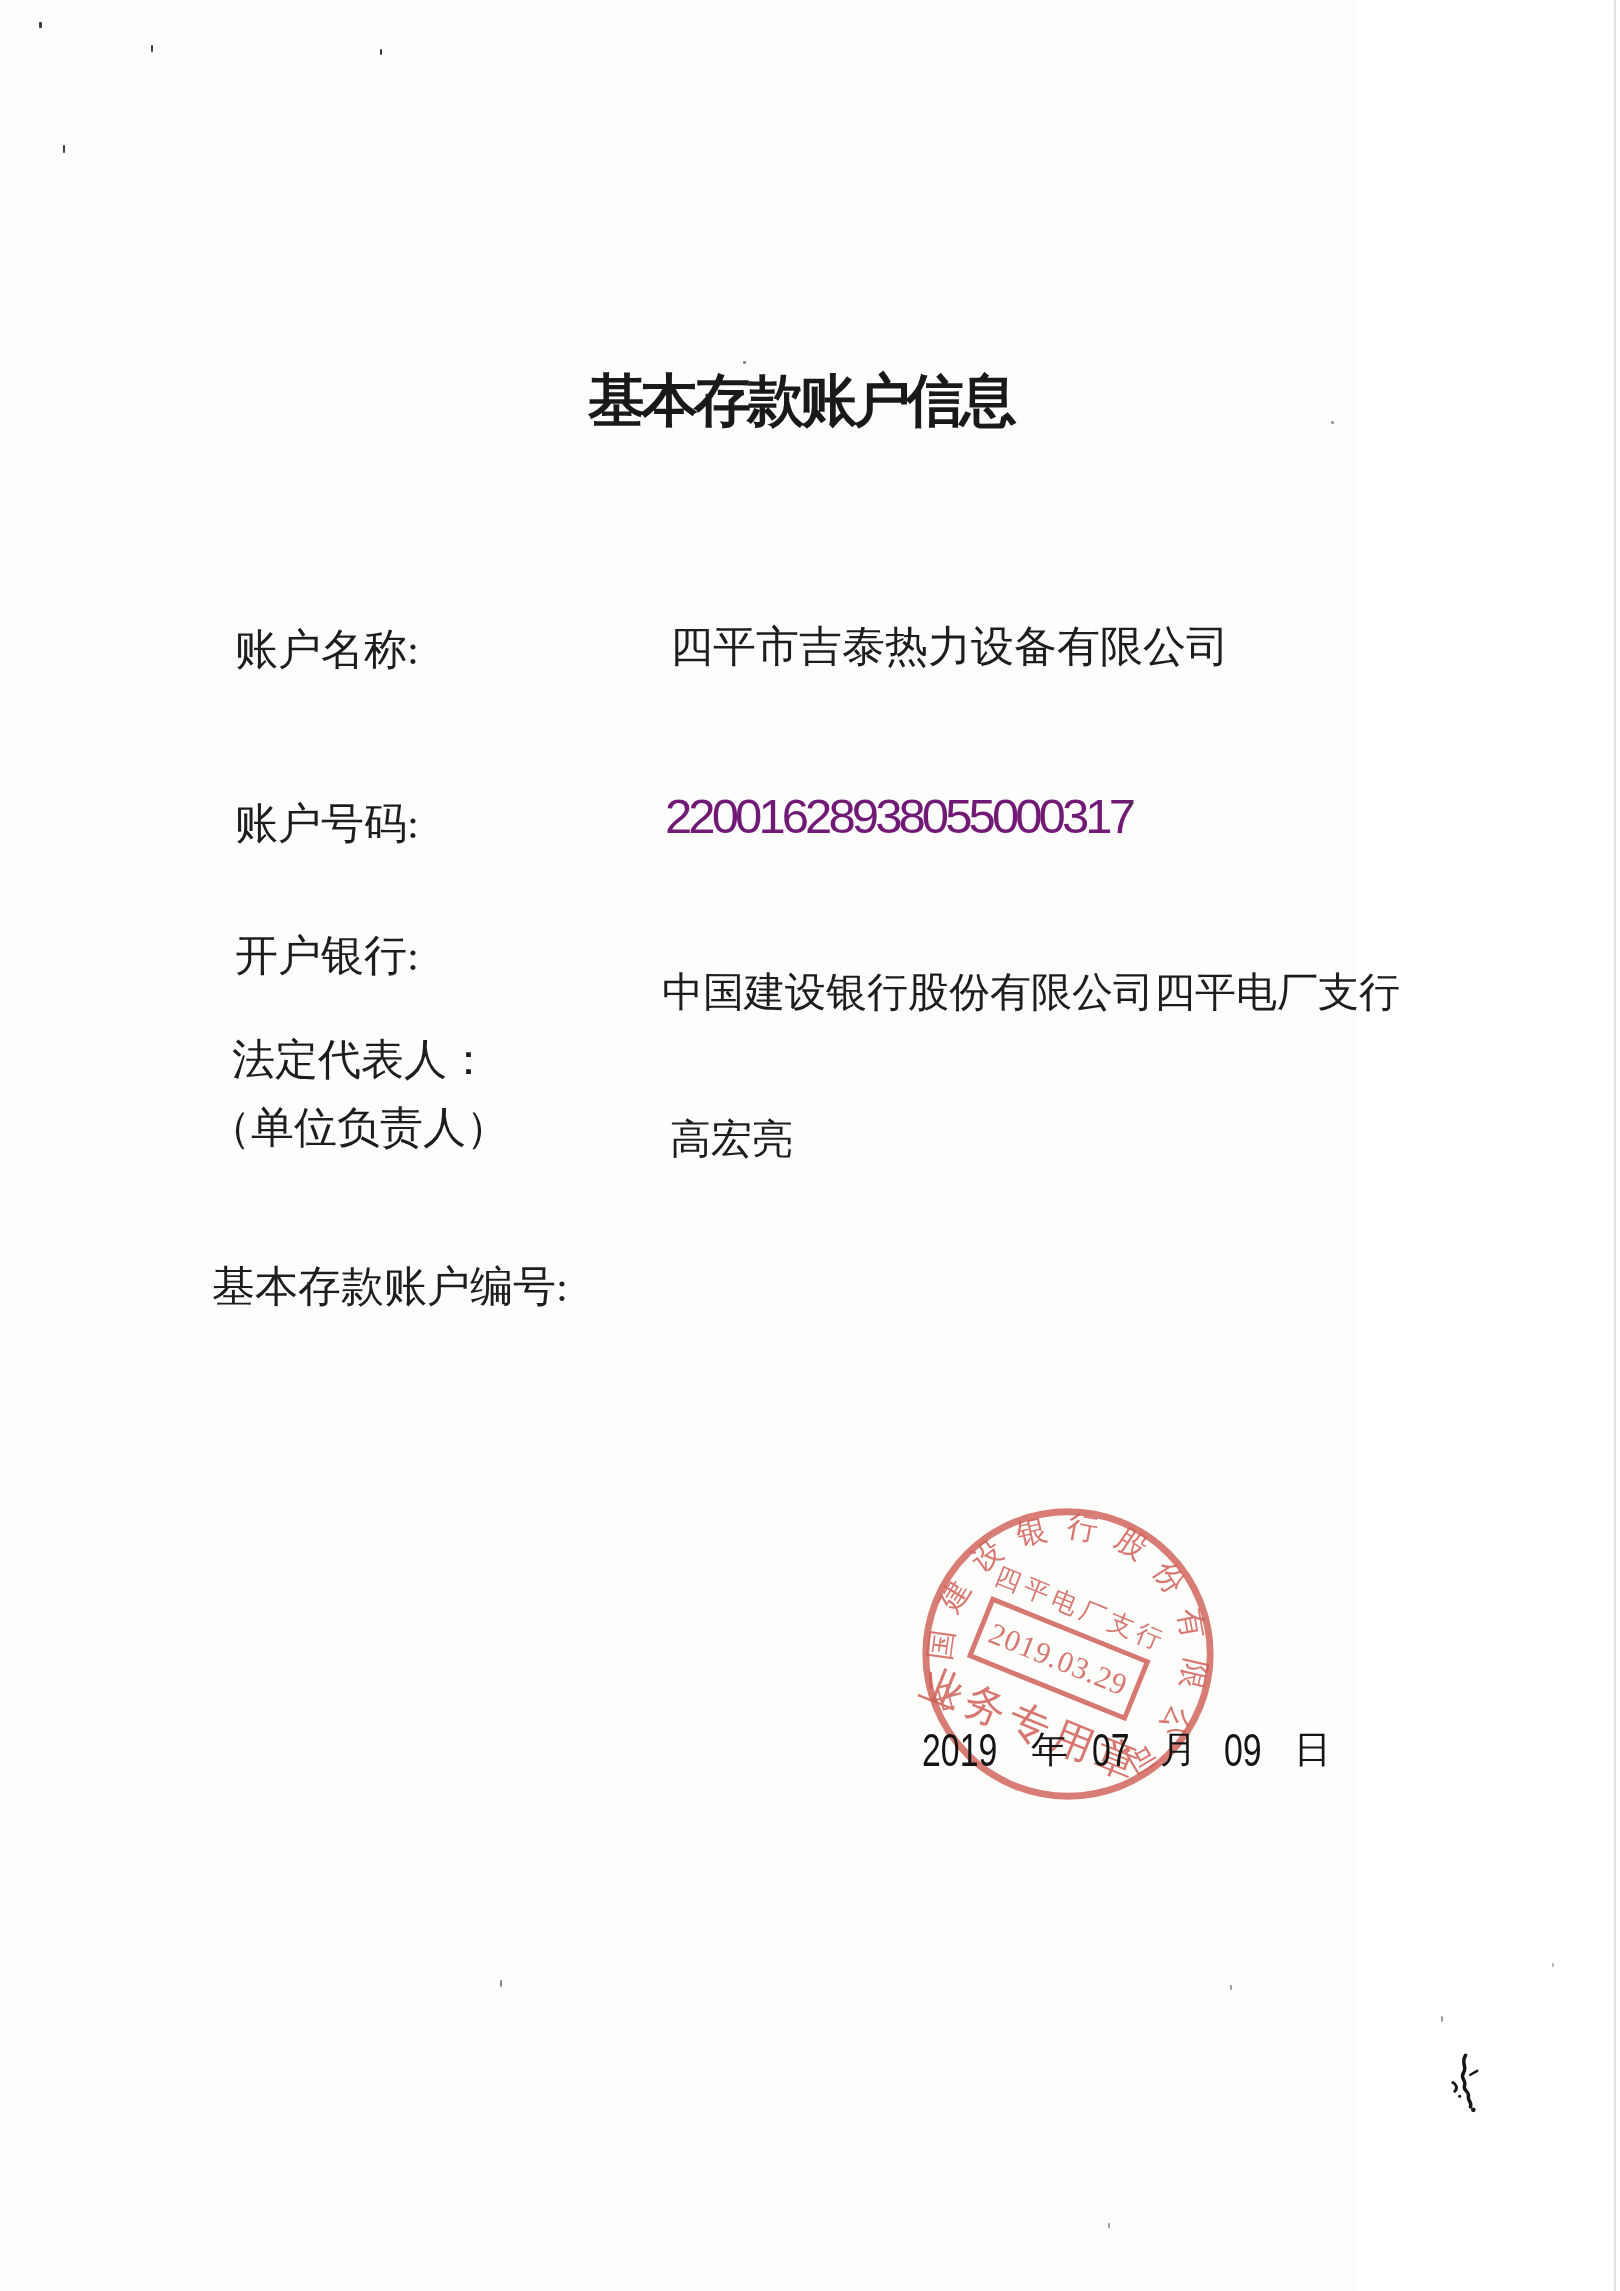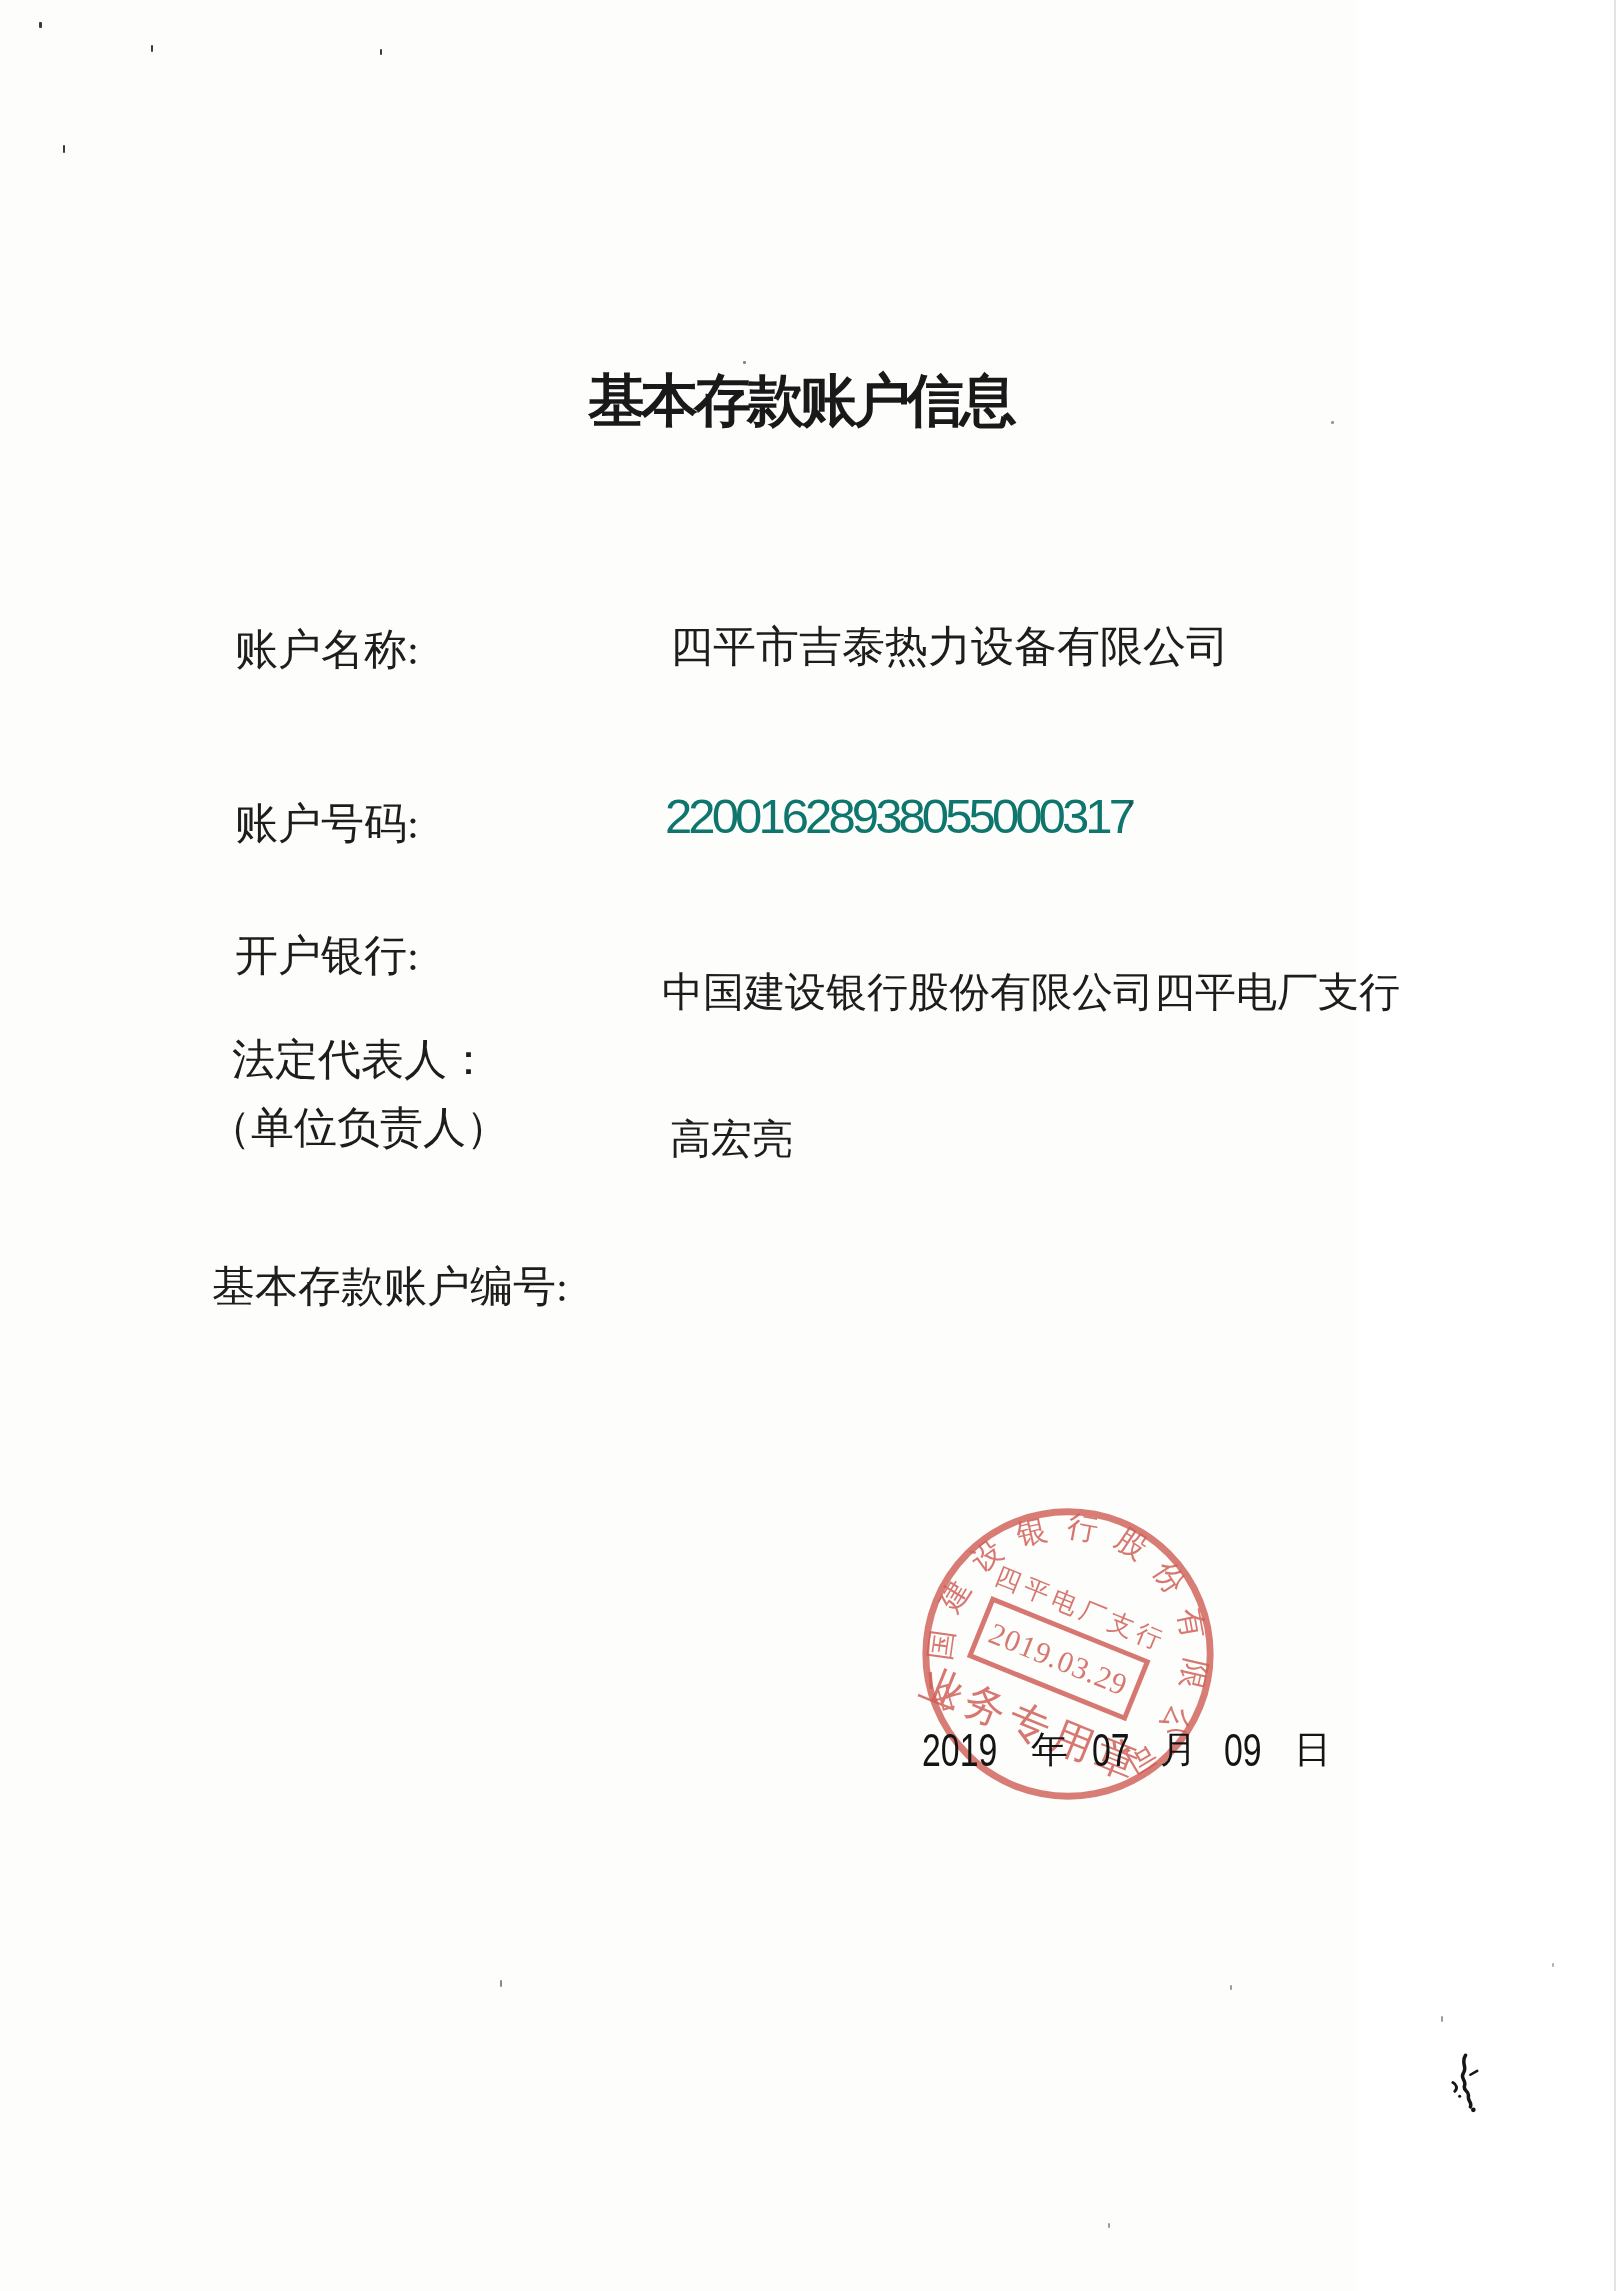--- a/index.html
+++ b/index.html
@@ -15,21 +15,21 @@
   }
   .abs{position:absolute;white-space:nowrap;line-height:1;}
   .title{
     font-size:57px;font-weight:bold;letter-spacing:-3.9px;
     color:#191919;
   }
   .cjk{font-size:43px;color:#1d1d1d;font-weight:500;}
   .cjk-sm{font-size:41px;color:#1d1d1d;font-weight:500;margin-top:40px;}
   .num{
     font-family:"Liberation Sans","DejaVu Sans",sans-serif;
-    font-size:49px;letter-spacing:-3.9px;color:#0f766e;
+    font-size:49px;letter-spacing:-3.9px;color:#701a75;
   }
   .date-num{
     font-family:"Liberation Sans","DejaVu Sans",sans-serif;
     font-size:47px;color:#141414;
     transform:scaleX(0.72);transform-origin:left top;
     display:inline-block;letter-spacing:0px;
   }
   .date-cjk{font-size:37px;color:#141414;font-weight:500;}
   .stamp{
     mix-blend-mode:multiply;

